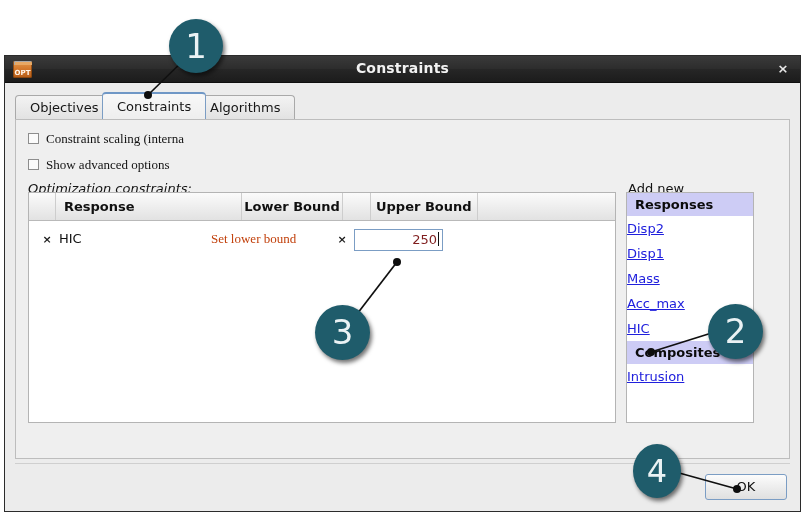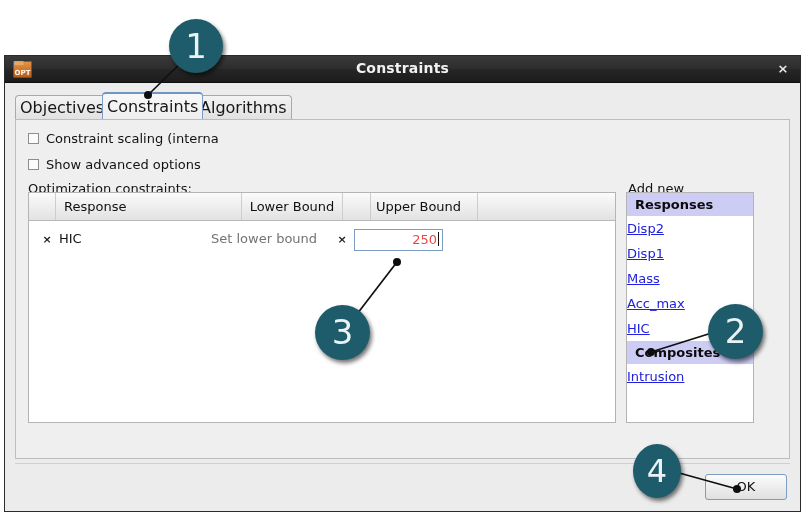--- a/index.html
+++ b/index.html
@@ -96,23 +96,23 @@
     height: 27px;
   }
   .tab {
     position: absolute;
     top: 3px;
     height: 24px;
     background: linear-gradient(to bottom, #f3f3f3 0%, #e2e2e2 100%);
     border: 1px solid #a9a9a9;
     border-bottom: none;
     border-radius: 4px 4px 0 0;
-    font-size: 16px;
+    font-size: 13px;
     color: #161616;
-    padding: 0 4px;
+    padding: 0 14px;
     line-height: 24px;
     box-sizing: border-box;
     cursor: pointer;
     white-space: nowrap;
   }
   .tab.selected {
     top: 0px;
     height: 27px;
     line-height: 26px;
     background: linear-gradient(to bottom, #f8f8f8 0%, #eeeeee 100%);
@@ -143,21 +143,21 @@
   }
   .chk-box {
     display: inline-block;
     width: 11px; height: 11px;
     border: 1px solid #8d8d8d;
     background: #fbfbfb;
     vertical-align: middle;
     margin-right: 7px;
     box-sizing: border-box;
   }
-  .chk-label { vertical-align: middle; }
+  .chk-label { vertical-align: middle; font-family: Liberation Serif, serif; }
 
   .section-label {
     position: absolute;
     left: 12px;
     font-size: 13px;
     color: #121212;
   }
 
   
   .table-panel {
@@ -169,20 +169,21 @@
     background: #ffffff;
     border: 1px solid #b4b4b4;
     box-sizing: border-box;
     overflow: hidden;
   }
   .thead {
     position: relative;
     height: 27px;
     background: linear-gradient(to bottom, #fbfbfb 0%, #ededed 55%, #e2e2e2 100%);
     border-bottom: 1px solid #b9b9b9;
+    font-weight: bold;
   }
   .th {
     position: absolute;
     top: 0;
     height: 27px;
     line-height: 27px;
     font-size: 13px;
     color: #101010;
     box-sizing: border-box;
     border-right: 1px solid #cdcdcd;
@@ -203,34 +204,35 @@
     color: #101010;
     white-space: nowrap;
   }
   .del-x {
     font-size: 11px;
     color: #1a1a1a;
     font-weight: bold;
     cursor: pointer;
   }
   .link-blue {
-    color: #737373;
-    cursor: pointer;
-    font-size: 13px;
+    color: #c2410c;
+    cursor: pointer;
+    font-size: 13px;
+    font-family: Liberation Serif, serif;
   }
   .bound-input {
     position: absolute;
     top: 8px;
     width: 89px;
     height: 22px;
     border: 1px solid #7b9dc4;
     background: #ffffff;
     box-sizing: border-box;
     font-size: 13px;
-    color: #ef4444;
+    color: #7f1d1d;
     text-align: right;
     padding-right: 3px;
     line-height: 20px;
     cursor: text;
   }
   .caret {
     display: inline-block;
     width: 1px;
     height: 14px;
     background: #101010;
@@ -355,21 +357,21 @@
       <div class="tabpane">
 
         <div class="chk-row" style="top:10px; width:200px;">
           <span class="chk-box"></span><span class="chk-label">Constraint scaling (interna</span>
         </div>
 
         <div class="chk-row" style="top:36px; width:260px;">
           <span class="chk-box"></span><span class="chk-label">Show advanced options</span>
         </div>
 
-        <div class="section-label" style="top:61px;">Optimization constraints:</div>
+        <div class="section-label" style="top:61px;font-style:italic;">Optimization constraints:</div>
 
         <div class="addnew-label" style="left:612px; top:61px;">Add new</div>
 
         <div class="table-panel">
           <div class="thead">
             <div class="th" style="left:0px; width:27px; border-right:1px solid #cdcdcd; padding-left:0;"></div>
             <div class="th" style="left:27px; width:186px;">Response</div>
             <div class="th" style="left:213px; width:101px; padding-left:0; text-align:center;">Lower Bound</div>
             <div class="th" style="left:314px; width:28px; padding-left:0;"></div>
             <div class="th" style="left:342px; width:107px; padding-left:5px;">Upper Bound</div>

